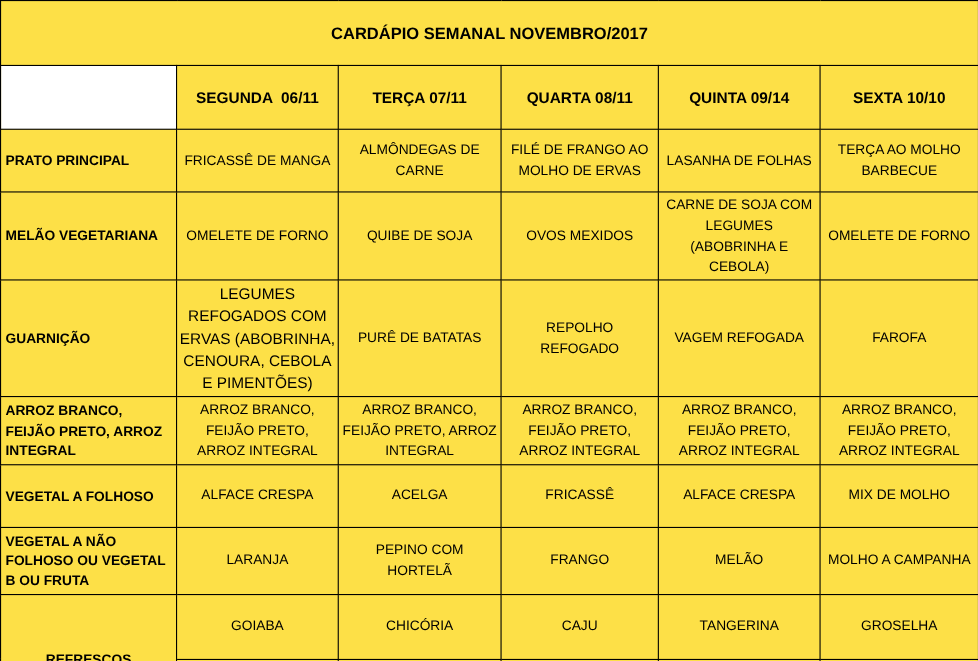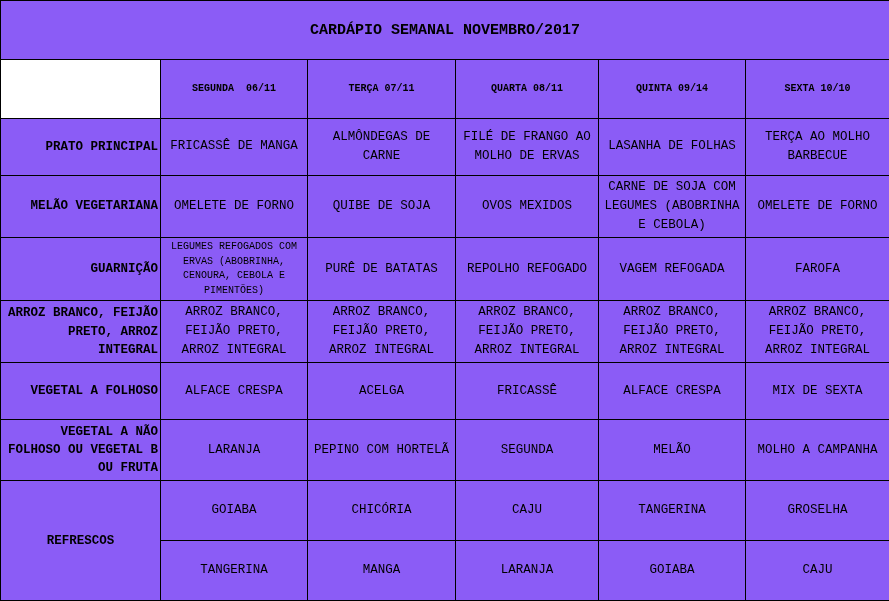--- a/index.html
+++ b/index.html
@@ -5,23 +5,22 @@
   html, body {
     margin: 0;
     padding: 0;
     background: #ffffff;
     font-family: "Liberation Sans", sans-serif;
     color: #000000;
   }
   .page {
     width: 889px;
     height: 601px;
-    background: #8b5cf6;
+    background: #fde047;
     box-sizing: border-box;
-    font-family: Liberation Mono, monospace;
   }
   table.menu {
     width: 889px;
     height: 601px;
     border-collapse: collapse;
     table-layout: fixed;
   }
   table.menu th, table.menu td {
     border: 1.5px solid #000000;
     vertical-align: middle;
@@ -30,45 +29,45 @@
   }
   .title-cell {
     text-align: center;
     font-weight: bold;
     font-size: 15px;
     height: 58px;
   }
   .day {
     text-align: center;
     font-weight: bold;
-    font-size: 10px;
+    font-size: 14px;
     white-space: pre-wrap;
     padding: 2px;
     margin-left: 40px;
   }
   .corner { background: #ffffff; }
   th.rowlabel {
-    text-align: right;
+    text-align: left;
     font-weight: bold;
     font-size: 12.5px;
     line-height: 1.45;
     padding: 2px 2px 2px 4px;
   }
   th.rowlabel.center-label {
     text-align: center;
     padding: 2px;
   }
   td.cell {
     text-align: center;
     font-size: 12.5px;
     line-height: 1.5;
     padding: 2px 3px;
   }
   td.cell.small {
-    font-size: 10px;
+    font-size: 14px;
     line-height: 1.45;
     padding: 2px 1px;
     margin-left: 12px;
   }
 </style>
 </head>
 <body>
 
 <div class="page">
   <table class="menu">
@@ -130,28 +129,28 @@
       <td class="cell">ARROZ BRANCO, FEIJÃO PRETO, ARROZ INTEGRAL</td>
       <td class="cell">ARROZ BRANCO, FEIJÃO PRETO, ARROZ INTEGRAL</td>
     </tr>
 
     <tr style="height:57px">
       <th class="rowlabel">VEGETAL A FOLHOSO</th>
       <td class="cell">ALFACE CRESPA</td>
       <td class="cell">ACELGA</td>
       <td class="cell">FRICASSÊ</td>
       <td class="cell">ALFACE CRESPA</td>
-      <td class="cell">MIX DE SEXTA</td>
+      <td class="cell">MIX DE MOLHO</td>
     </tr>
 
     <tr style="height:61px">
       <th class="rowlabel">VEGETAL A NÃO FOLHOSO OU VEGETAL B OU FRUTA</th>
       <td class="cell">LARANJA</td>
       <td class="cell">PEPINO COM HORTELÃ</td>
-      <td class="cell">SEGUNDA</td>
+      <td class="cell">FRANGO</td>
       <td class="cell">MELÃO</td>
       <td class="cell">MOLHO A CAMPANHA</td>
     </tr>
 
     <tr style="height:59px">
       <th class="rowlabel center-label" rowspan="2">REFRESCOS</th>
       <td class="cell">GOIABA</td>
       <td class="cell">CHICÓRIA</td>
       <td class="cell">CAJU</td>
       <td class="cell">TANGERINA</td>

